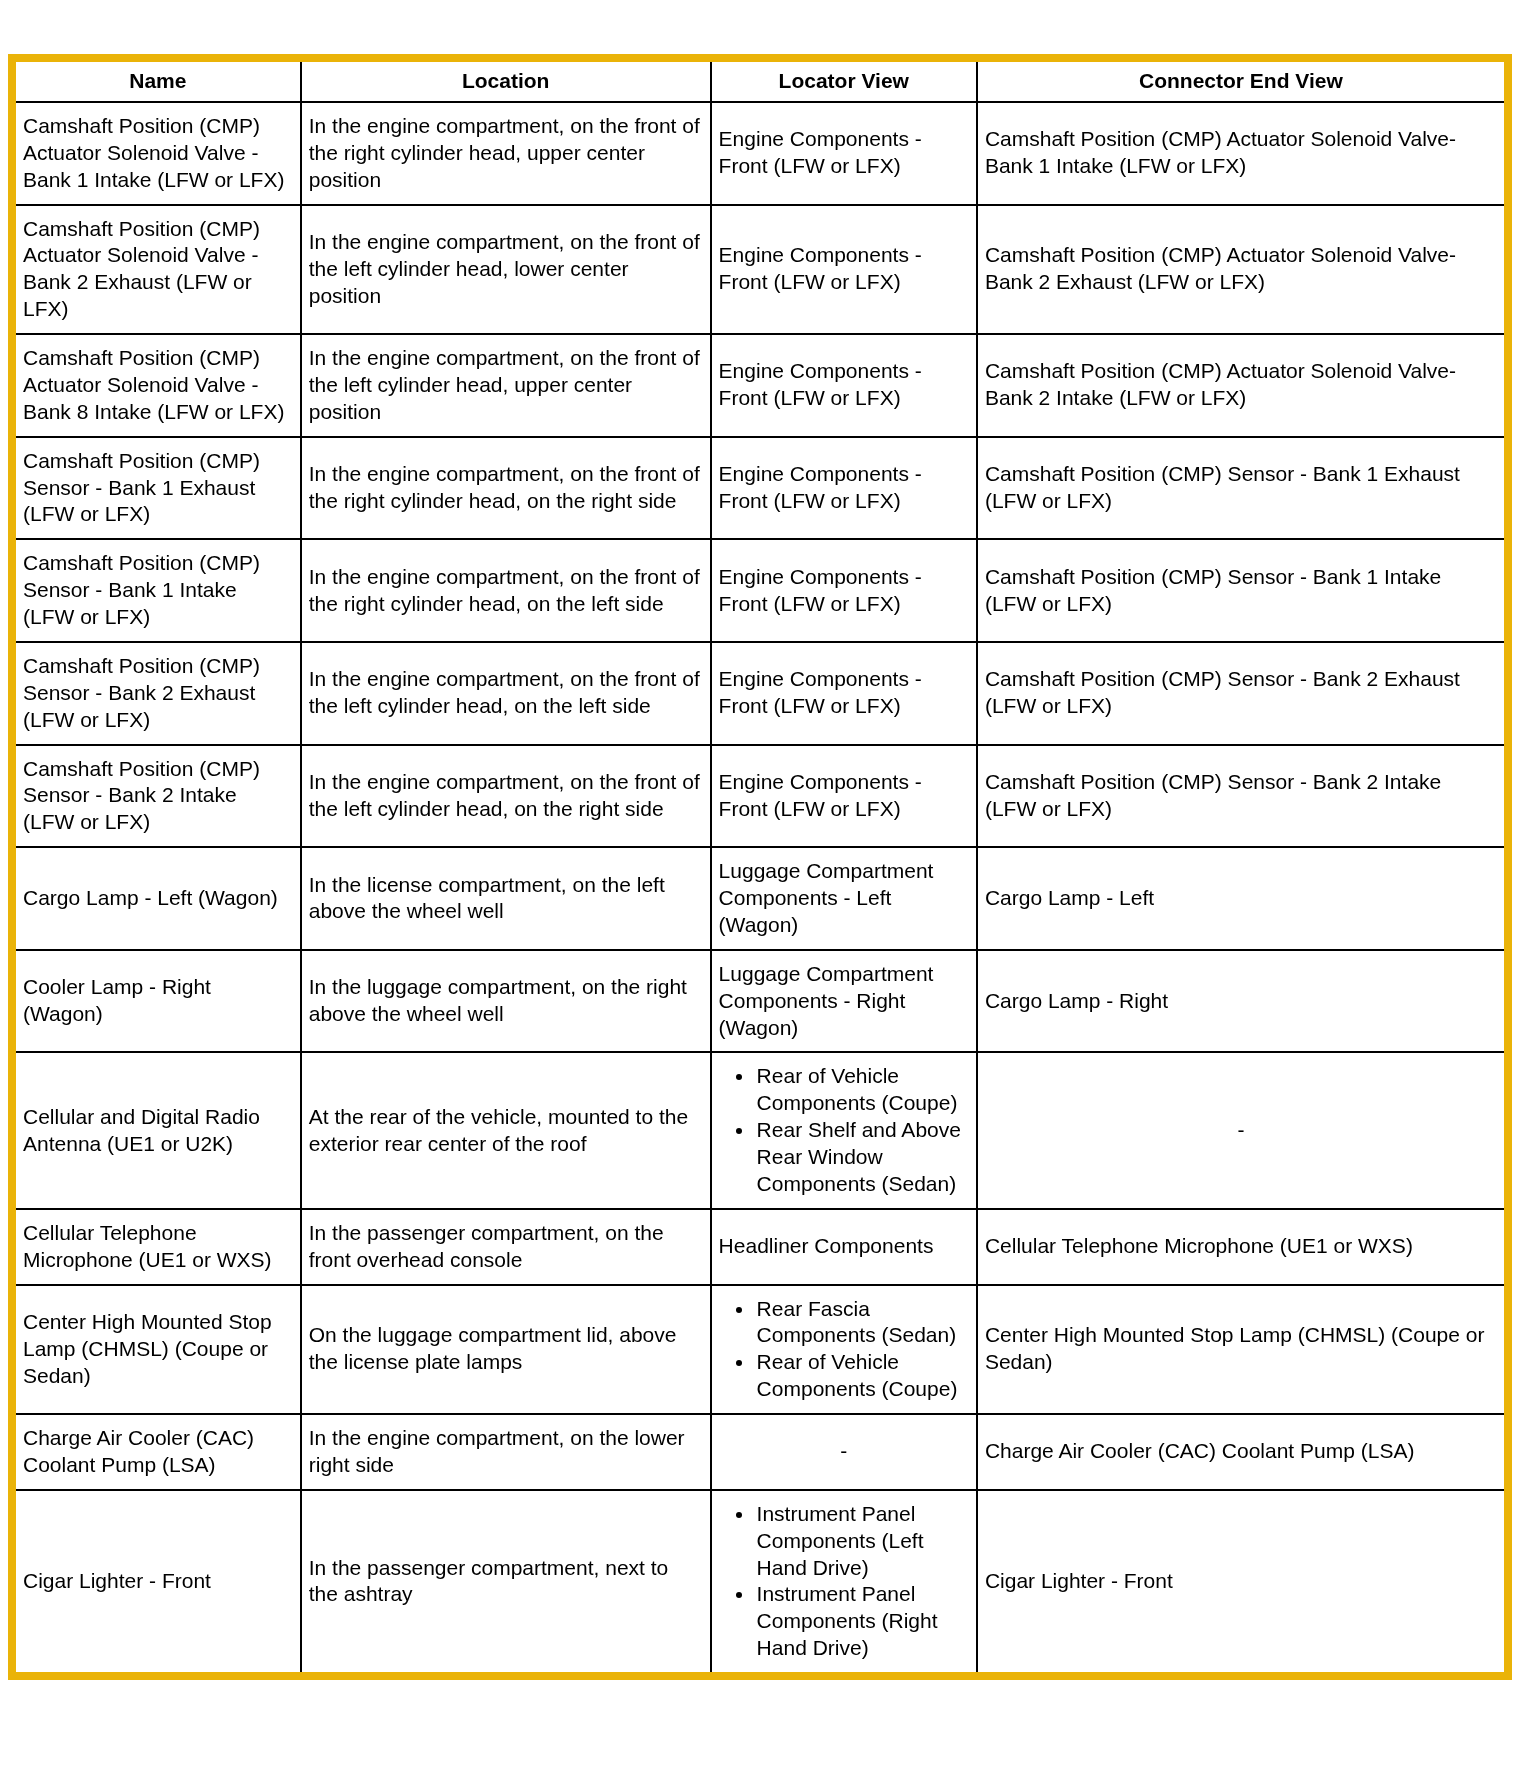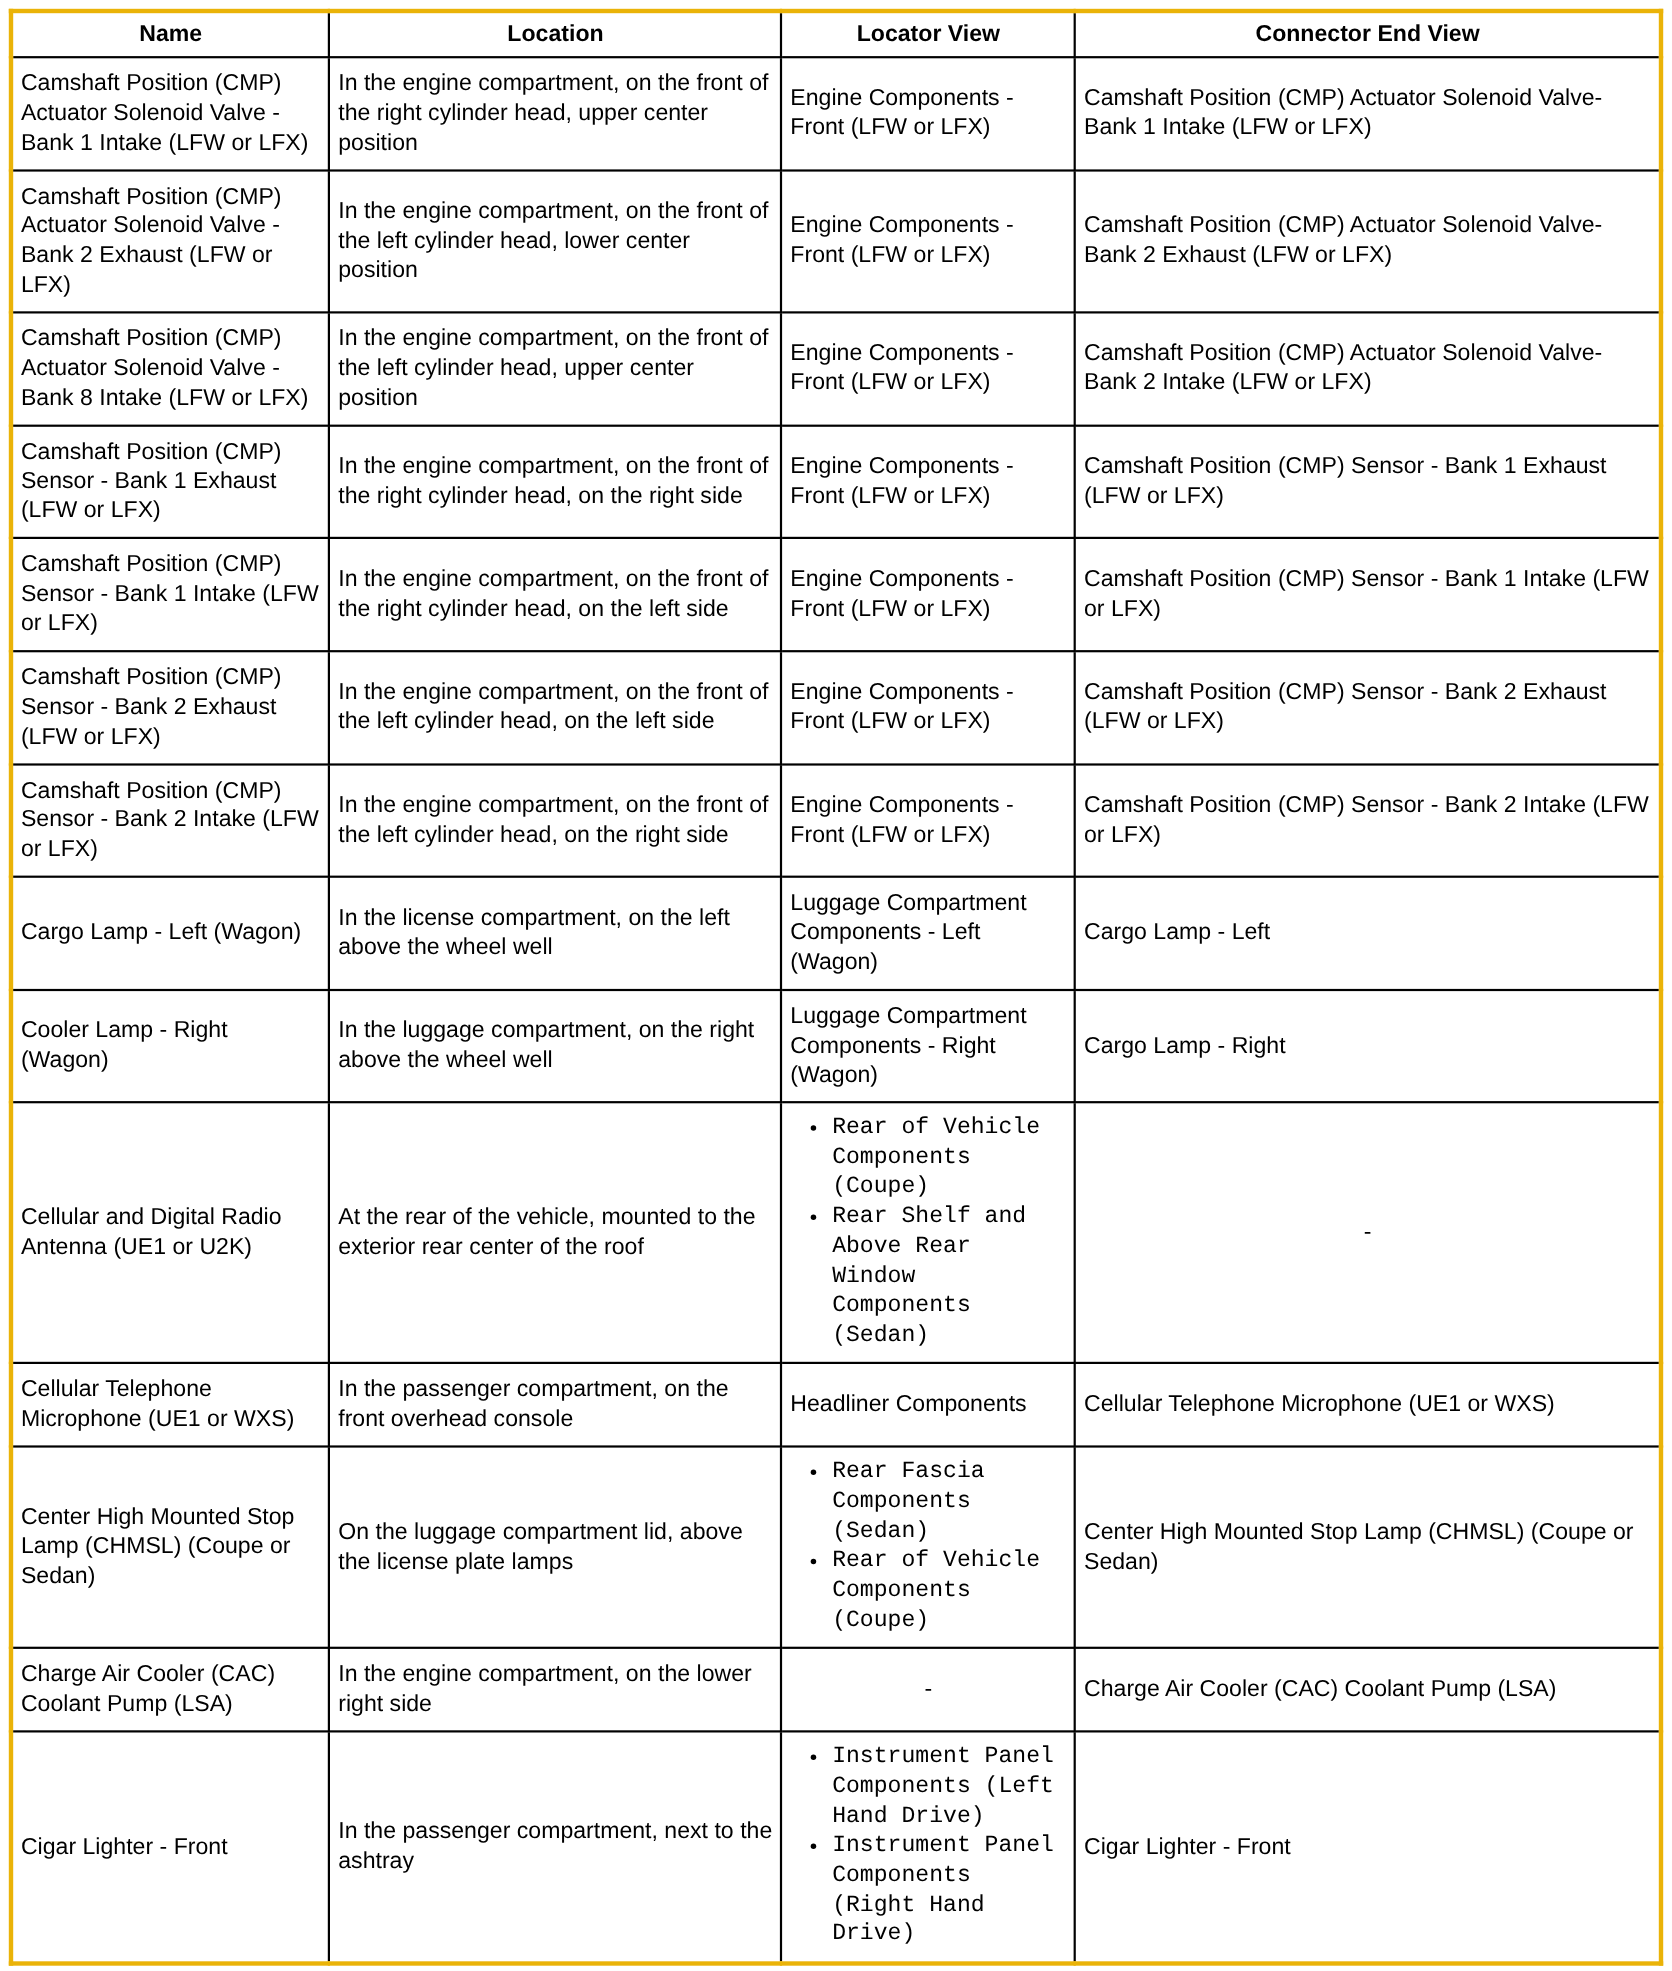--- a/index.html
+++ b/index.html
@@ -15,21 +15,22 @@
   }
   .page {
     padding: 8px;
     box-sizing: border-box;
     width: 1520px;
   }
   table.data-table {
     border-collapse: collapse;
     width: 100%;
     table-layout: fixed;
-    border: 4px solid #eab308;
+    border: 8px solid #eab308;
+    margin-top: 46px;
   }
   th, td {
     border: 2px solid #000000;
     padding: 10px 7px;
     vertical-align: middle;
     text-align: left;
     overflow-wrap: break-word;
   }
   th {
     text-align: center;
@@ -39,21 +40,20 @@
   td.dash {
     text-align: center;
   }
   col.c-name { width: 19.3%; }
   col.c-location { width: 27.4%; }
   col.c-locator { width: 17.8%; }
   col.c-connector { width: 35.5%; }
   ul.locator-list {
     margin: 0;
     padding-left: 36px;
-    font-family: Liberation Mono, monospace;
   }
   ul.locator-list li {
     padding-left: 2px;
     margin: 0;
   }
 </style>
 </head>
 <body>
 
 <div class="page">

